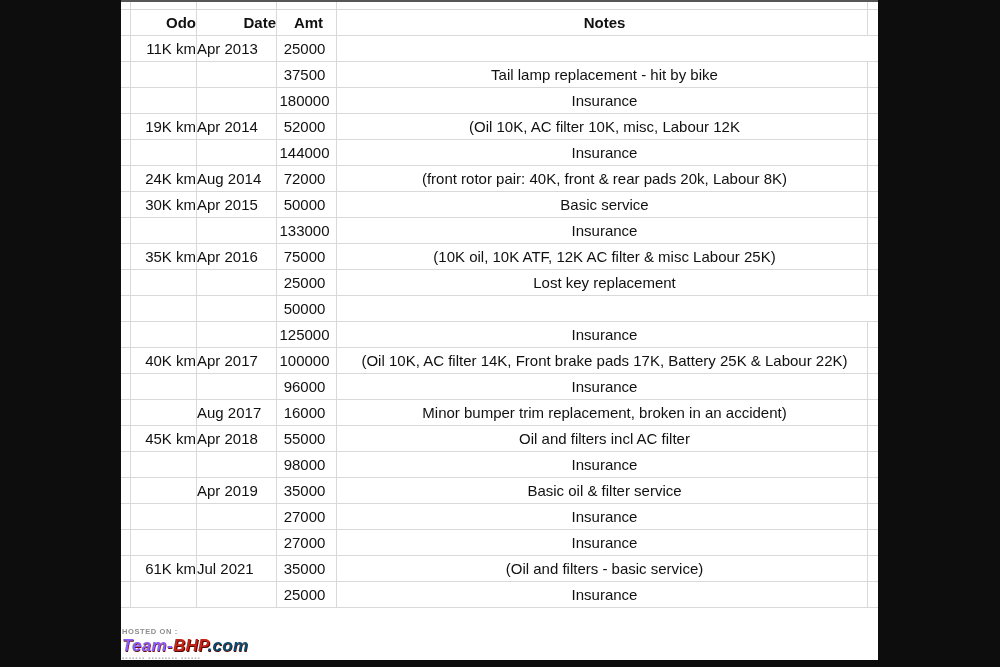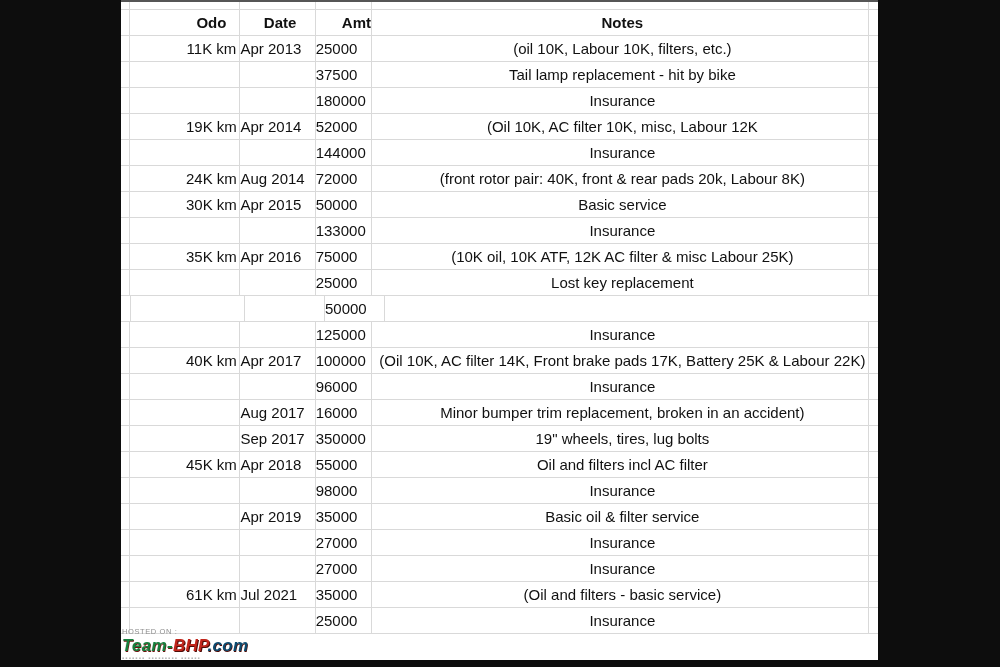--- a/index.html
+++ b/index.html
@@ -38,54 +38,54 @@
     height: 100%;
     border-right: 1px solid #d9d9d9;
     font-size: 15px;
     line-height: 25px;
     color: #111111;
     white-space: nowrap;
     overflow: hidden;
   }
   .partial .cell { line-height: 9px; }
   .c-sliver { width: 10px; }
-  .c-odo    { width: 66px; text-align: center;  padding-left: 5px; margin-left: 48px; }
+  .c-odo    { width: 66px; text-align: right;  padding-left: 5px; }
   .c-date   { width: 80px; text-align: left; padding-right: 6px; }
-  .c-amt    { width: 60px; text-align: left; padding-right: 4px; }
+  .c-amt    { width: 60px; text-align: center; padding-right: 4px; }
   .c-notes  { width: 531px; text-align: center; padding-left: 5px; }
   .c-last   { width: 10px; border-right: none; }
   .hdr .c-odo, .hdr .c-date, .hdr .c-amt, .hdr .c-notes { font-weight: 700; }
-  .hdr .c-date { text-align: center; padding-left: 5px; padding-right: 0; }
-  .hdr .c-amt  { text-align: right; padding-left: 4px; padding-right: 0; }
+  .hdr .c-date { text-align: right; padding-left: 5px; padding-right: 0; }
+  .hdr .c-amt  { text-align: center; padding-left: 4px; padding-right: 0; }
 
   .watermark {
     position: absolute;
     left: 1px;
     top: 627px;
     width: 185px;
     z-index: 10;
     pointer-events: none;
   }
   .wm-hosted {
     font-size: 7.5px;
-    font-weight: 400;
+    font-weight: 700;
     letter-spacing: 0.6px;
     color: #8e8e8e;
     text-transform: uppercase;
   }
   .wm-logo {
     font-style: italic;
     font-weight: 800;
     font-size: 17px;
     line-height: 19px;
     letter-spacing: 0.3px;
     white-space: nowrap;
   }
   .wm-team {
-    color: #15803d;
+    color: #8b5cf6;
     text-shadow: 0.5px 0.5px 0 #6e1410, -0.5px -0.5px 0 #d8d8d8;
   }
   .wm-bhp {
     color: #c0251b;
     text-shadow: 1px 1px 0 #4d0c08;
   }
   .wm-com {
     color: #0c4a6e;
     text-shadow: 0.5px 0.5px 0 #4d0c08;
     font-style: italic;
@@ -121,21 +121,20 @@
     <div class="cell c-notes">Notes</div>
     <div class="cell c-last"></div>
   </div>
 
   <div id="rows">
     <div class="trow">
       <div class="cell c-sliver"></div>
       <div class="cell c-odo">11K km</div>
       <div class="cell c-date">Apr 2013</div>
       <div class="cell c-amt">25000</div>
-      <div class="cell c-notes">(oil 10K, Labour 10K, filters, etc.)</div>
       <div class="cell c-last"></div>
     </div>
 
     <div class="trow">
       <div class="cell c-sliver"></div>
       <div class="cell c-odo"></div>
       <div class="cell c-date"></div>
       <div class="cell c-amt">37500</div>
       <div class="cell c-notes">Tail lamp replacement - hit by bike</div>
       <div class="cell c-last"></div>
@@ -250,28 +249,20 @@
 
     <div class="trow">
       <div class="cell c-sliver"></div>
       <div class="cell c-odo"></div>
       <div class="cell c-date">Aug 2017</div>
       <div class="cell c-amt">16000</div>
       <div class="cell c-notes">Minor bumper trim replacement, broken in an accident)</div>
       <div class="cell c-last"></div>
     </div>
 
-    <div class="trow">
-      <div class="cell c-sliver"></div>
-      <div class="cell c-odo"></div>
-      <div class="cell c-date">Sep 2017</div>
-      <div class="cell c-amt">350000</div>
-      <div class="cell c-notes">19" wheels, tires, lug bolts</div>
-      <div class="cell c-last"></div>
-    </div>
 
     <div class="trow">
       <div class="cell c-sliver"></div>
       <div class="cell c-odo">45K km</div>
       <div class="cell c-date">Apr 2018</div>
       <div class="cell c-amt">55000</div>
       <div class="cell c-notes">Oil and filters incl AC filter</div>
       <div class="cell c-last"></div>
     </div>
 

